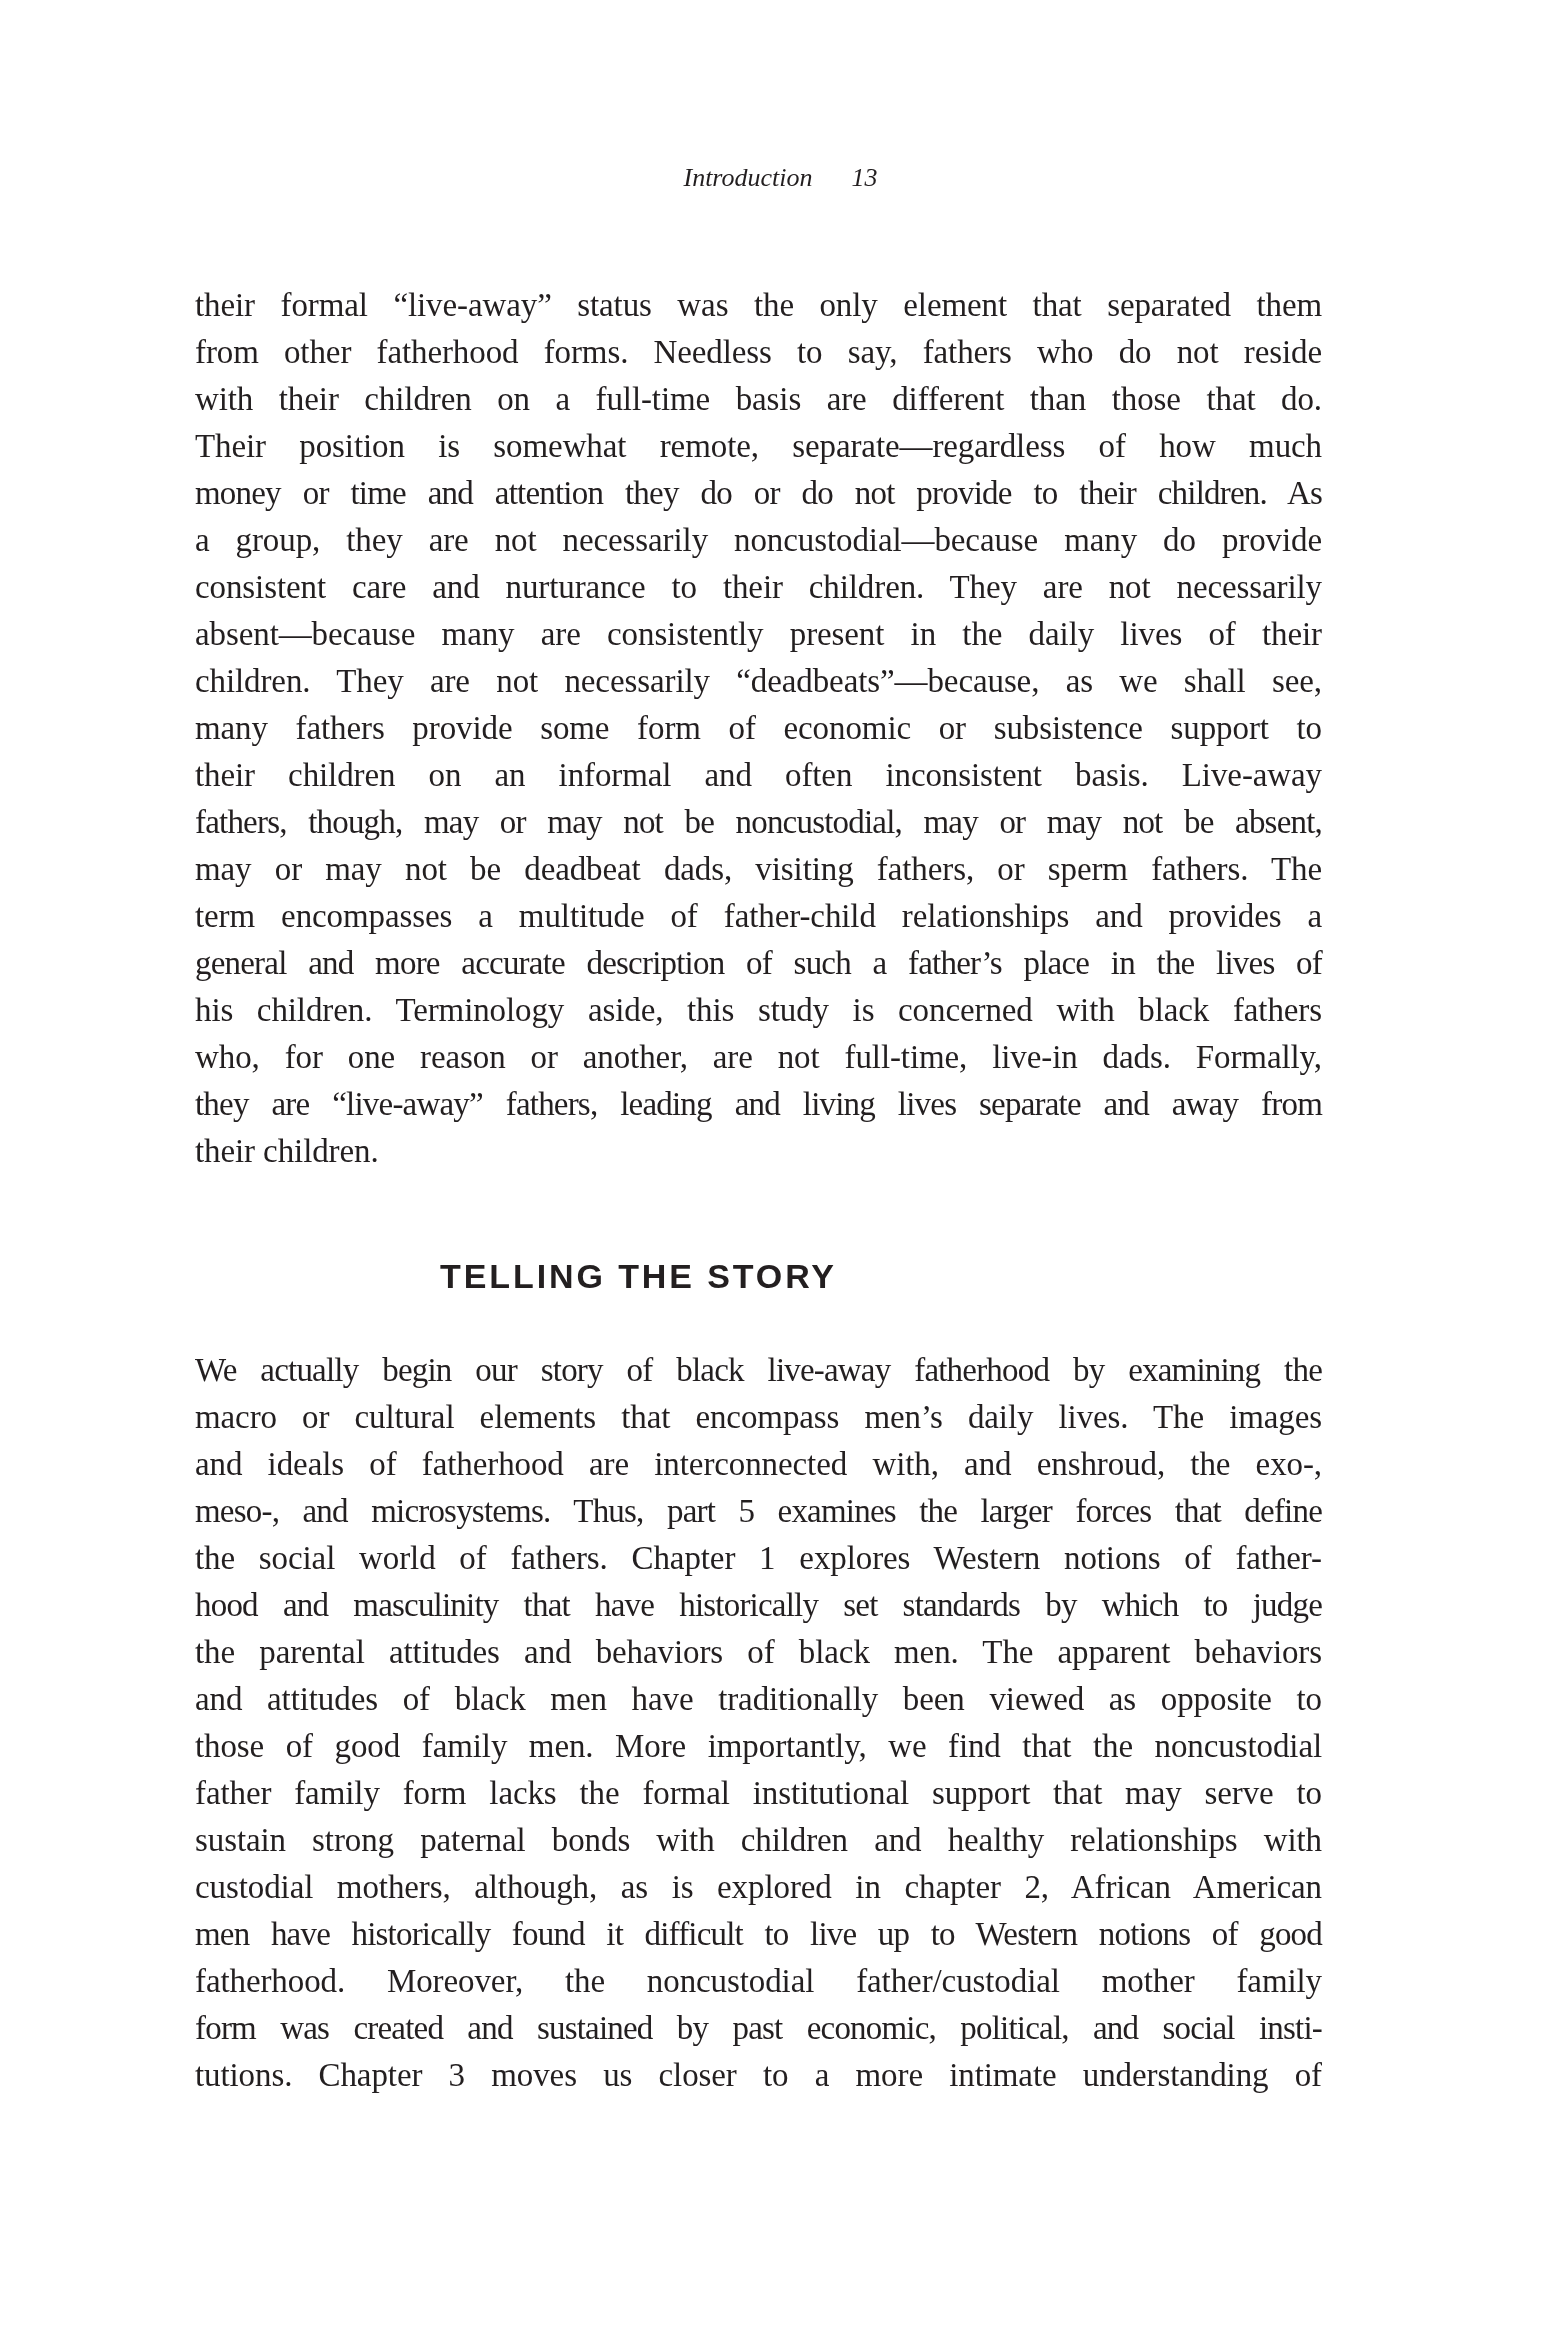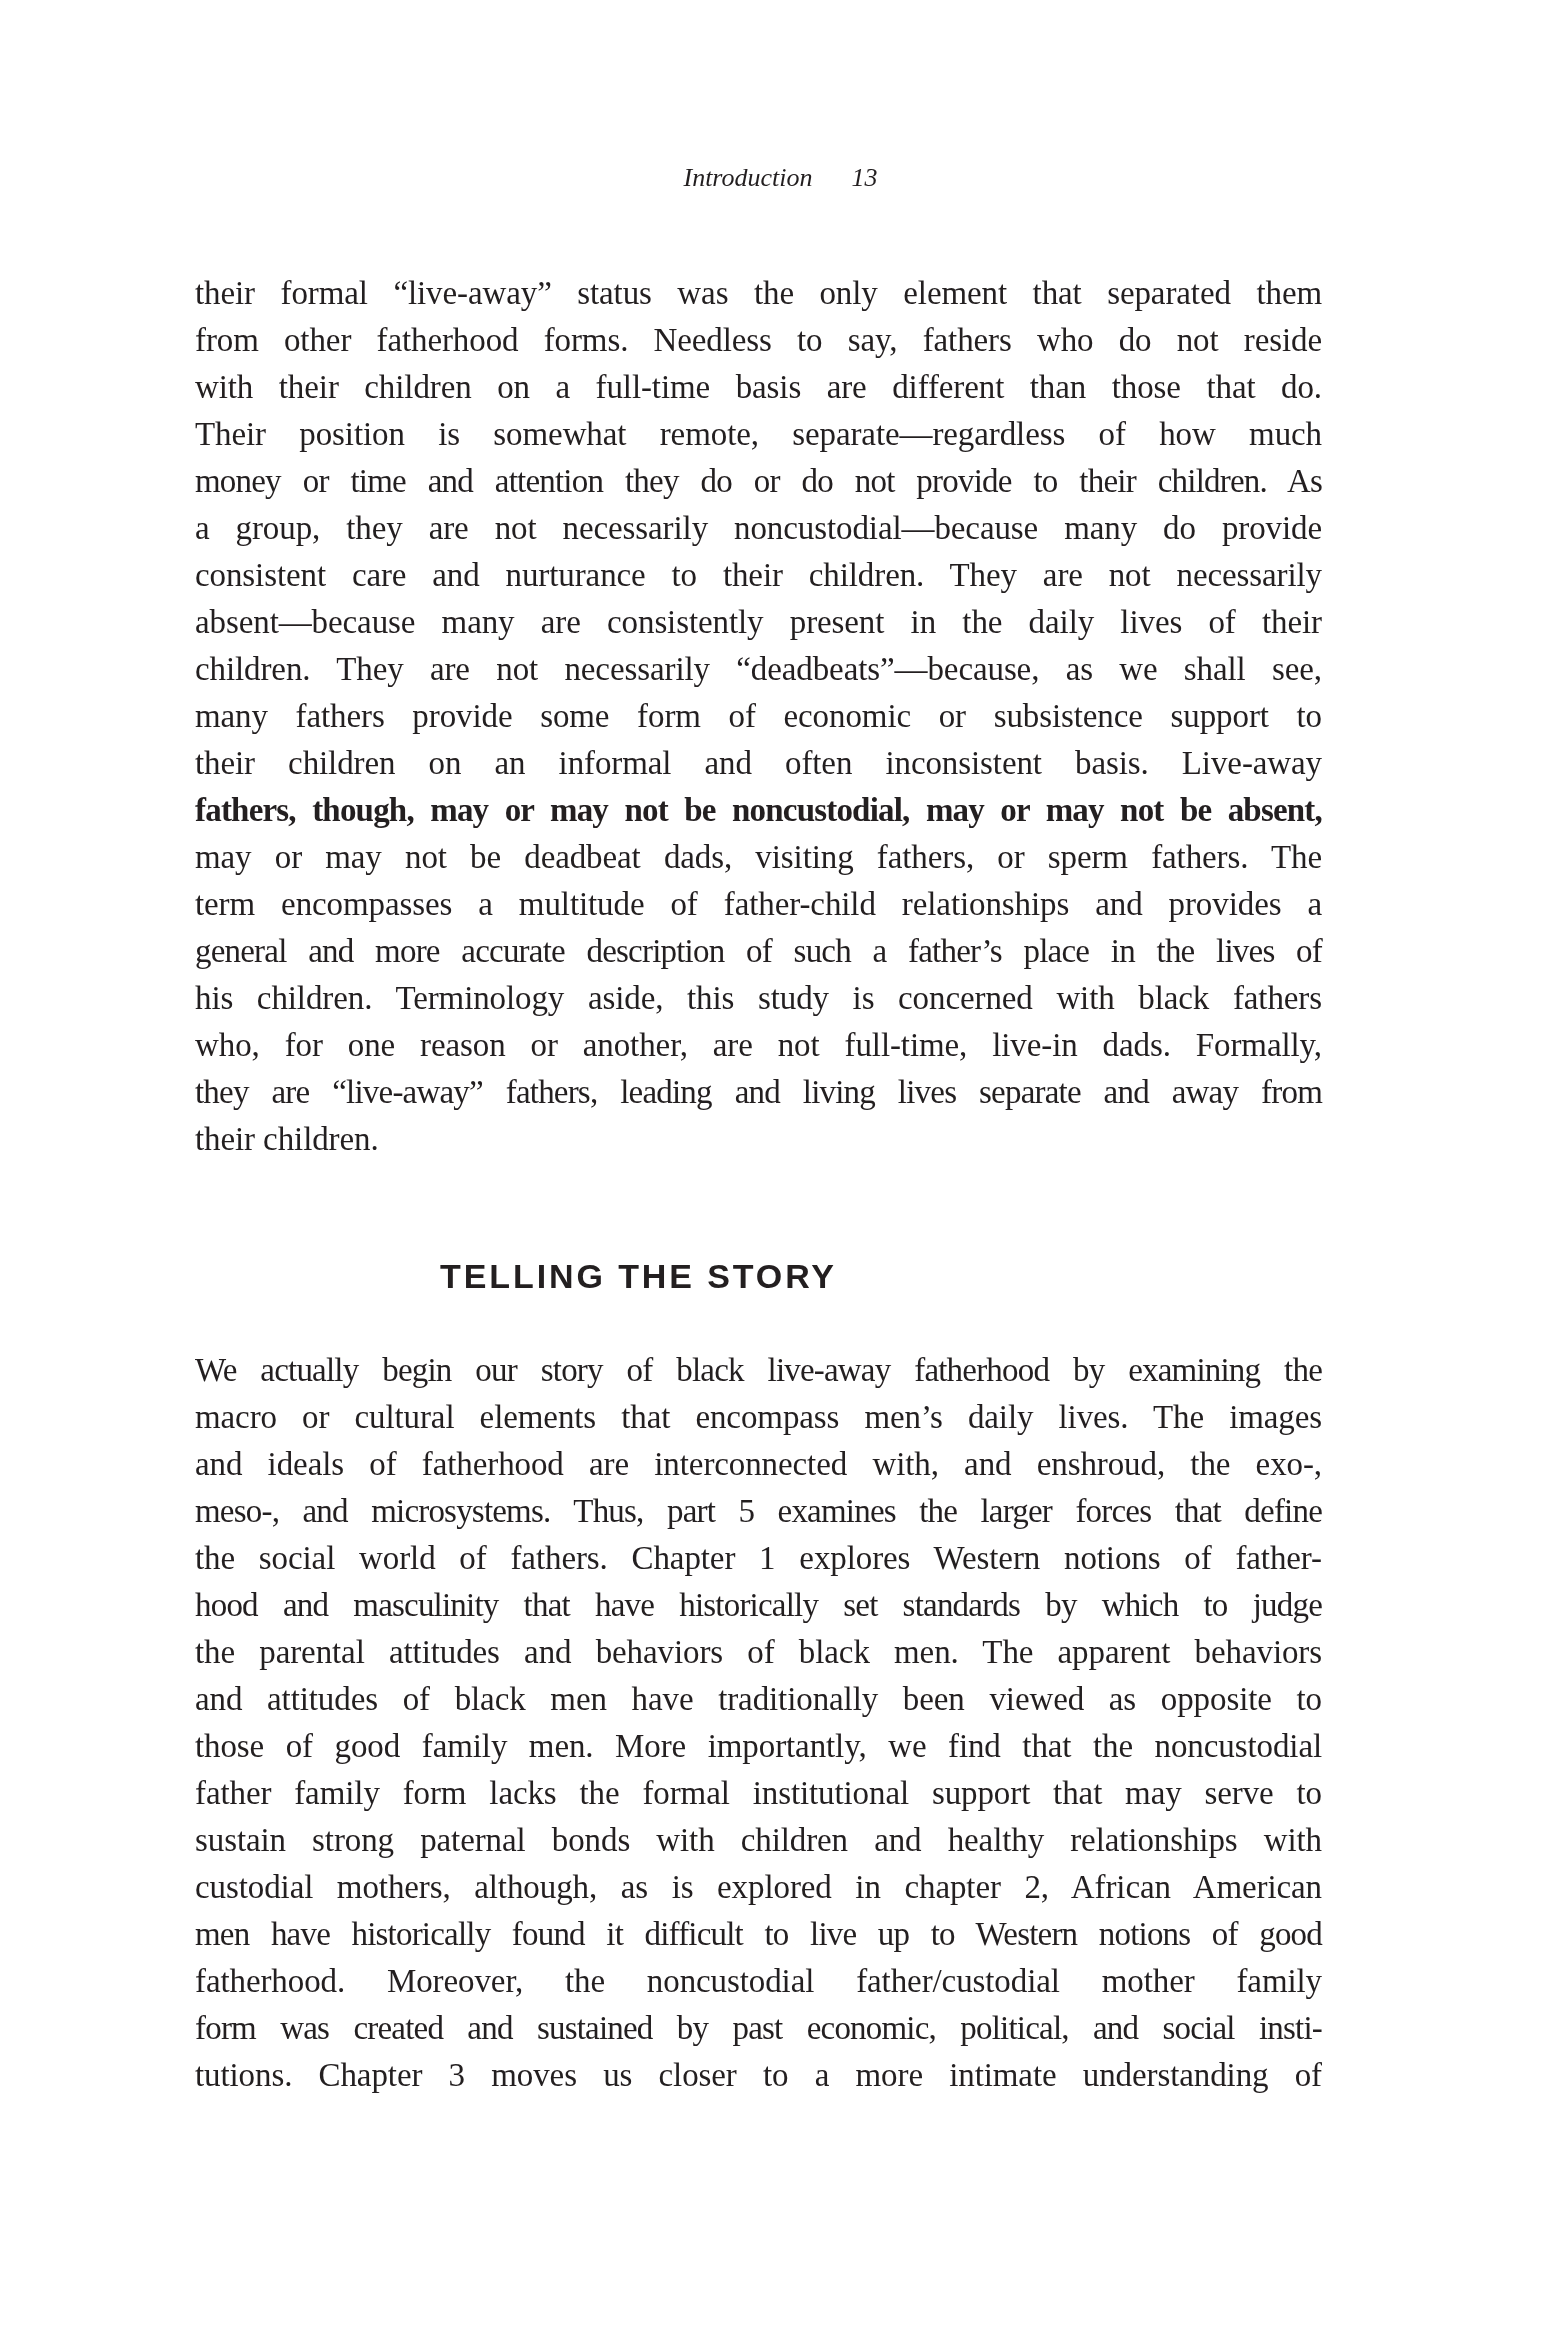--- a/index.html
+++ b/index.html
@@ -10,21 +10,21 @@
   }
   .running-head .page-num { margin-left: 39px; }
   .text-block { position: absolute; left: 195px; width: 1127px; }
   .line {
     font-family: "Liberation Serif", serif; font-size: 33px; line-height: 47px; height: 47px;
     text-align: justify; text-align-last: justify; white-space: nowrap; overflow: visible;
     display: block; letter-spacing: -0.1px;
   }
   .line.last { text-align-last: left; }
   .line.tight { letter-spacing: -0.8px; word-spacing: -1px; }
-  #para-1 { top: 270px; }
+  #para-1 { top: 282px; }
   #para-2 { top: 1347px; }
   .section-heading {
     position: absolute; top: 1257px; left: 0; width: 1277px; text-align: center;
     font-family: "Liberation Sans", sans-serif; font-weight: bold; font-size: 34px;
     letter-spacing: 2.9px; color: #231f20;
   }
 </style>
 </head>
 <body>
 
@@ -37,21 +37,21 @@
   <div class="line" style="white-space: nowrap;">from other fatherhood forms. Needless to say, fathers who do not reside</div>
   <div class="line" style="white-space: nowrap; font-family: Liberation Serif, serif;">with their children on a full-time basis are different than those that do.</div>
   <div class="line" style="white-space: nowrap;">Their position is somewhat remote, separate—regardless of how much</div>
   <div class="line tight" style="white-space: nowrap;">money or time and attention they do or do not provide to their children. As</div>
   <div class="line" style="white-space: nowrap;">a group, they are not necessarily noncustodial—because many do provide</div>
   <div class="line" style="white-space: nowrap;">consistent care and nurturance to their children. They are not necessarily</div>
   <div class="line" style="white-space: nowrap;">absent—because many are consistently present in the daily lives of their</div>
   <div class="line" style="white-space: nowrap;">children. They are not necessarily “deadbeats”—because, as we shall see,</div>
   <div class="line" style="white-space: nowrap;">many fathers provide some form of economic or subsistence support to</div>
   <div class="line" style="white-space: nowrap;">their children on an informal and often inconsistent basis. Live-away</div>
-  <div class="line tight" style="white-space: nowrap; font-weight: bold;">fathers, though, may or may not be noncustodial, may or may not be absent,</div>
+  <div class="line tight" style="white-space: nowrap;">fathers, though, may or may not be noncustodial, may or may not be absent,</div>
   <div class="line" style="white-space: nowrap;">may or may not be deadbeat dads, visiting fathers, or sperm fathers. The</div>
   <div class="line" style="white-space: nowrap;">term encompasses a multitude of father-child relationships and provides a</div>
   <div class="line tight" style="white-space: nowrap;">general and more accurate description of such a father’s place in the lives of</div>
   <div class="line" style="white-space: nowrap;">his children. Terminology aside, this study is concerned with black fathers</div>
   <div class="line" style="white-space: nowrap;">who, for one reason or another, are not full-time, live-in dads. Formally,</div>
   <div class="line tight" style="white-space: nowrap;">they are “live-away” fathers, leading and living lives separate and away from</div>
   <div class="line last" style="white-space: nowrap;">their children.</div>
 </div>
 
 <div class="section-heading">TELLING THE STORY</div>

